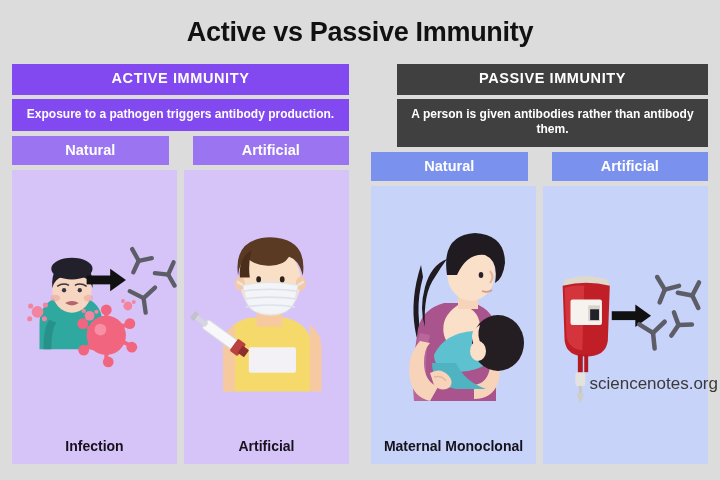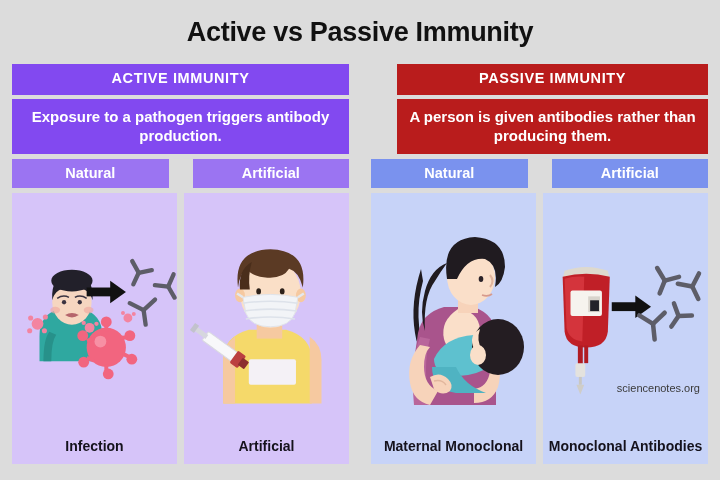--- a/index.html
+++ b/index.html
@@ -47,21 +47,21 @@
     font-weight:bold;
     font-size:14.5px;
     letter-spacing:0.6px;
     padding:7px 4px 8px;
     line-height:1.1;
   }
   .side-desc{
     text-align:center;
     color:#ffffff;
     font-weight:bold;
-    font-size:15px;
+    font-size:12px;
     line-height:1.28;
     padding:8px 8px 9px;
     margin-top:4px;
   }
   .subheads{
     display:flex;
     gap:24px;
     margin-top:5px;
   }
   .subhead{
@@ -105,28 +105,28 @@
     font-weight:bold;
     color:#15121c;
     line-height:1.18;
     padding-bottom:9px;
   }
   
   .c-hdr-a{background:#8249F0;}
   .c-sub-a{background:#9B74F2;}
   .c-body-a{background:#D6C4F9;}
   
-  .c-hdr-p{background:#b91c1c;margin-left:26px;}
+  .c-hdr-p{background:#404040;margin-left:26px;}
   .c-sub-p{background:#7A92EE;}
   .c-body-p{background:#C7D3F8;}
 
   .watermark{
     position:absolute;
-    right:20px;bottom:6px;
-    font-size:11px;
+    right:2px;bottom:6px;
+    font-size:17px;
     color:#3a3a3a;
   }
   svg{display:block;}
 </style>
 </head>
 <body>
 
 <div class="page">
 
   <div class="title">Active vs Passive Immunity</div>
@@ -260,21 +260,21 @@
             </svg>
           </div>
           <div class="panel-label">Artificial</div>
         </div>
 
       </div>
     </div>
 
     <div class="side">
       <div class="side-title c-hdr-p">PASSIVE IMMUNITY</div>
-      <div class="side-desc c-hdr-p">A person is given antibodies rather than producing them.</div>
+      <div class="side-desc c-hdr-p">A person is given antibodies rather than antibody them.</div>
       <div class="subheads">
         <div class="subhead c-sub-p">Natural</div>
         <div class="subhead c-sub-p">Artificial</div>
       </div>
       <div class="panels">
 
         <div class="panel c-body-p">
           <div class="art">
             <svg width="160" height="178" viewBox="0 0 160 178">
 
@@ -352,21 +352,20 @@
                     <line x1="0" y1="0" x2="11" y2="-8"></line>
                 </g>
                 <g transform="translate(112,92) rotate(-6)">
                   <line x1="0" y1="0" x2="0" y2="16"></line>
                     <line x1="0" y1="0" x2="-13" y2="-10"></line>
                     <line x1="0" y1="0" x2="13" y2="-10"></line>
                 </g>
               </g>
             </svg>
           </div>
-          <div class="panel-label">Monoclonal Antibodies</div>
         </div>
 
       </div>
     </div>
 
   </div>
 
   <div class="watermark">sciencenotes.org</div>
 </div>
 

